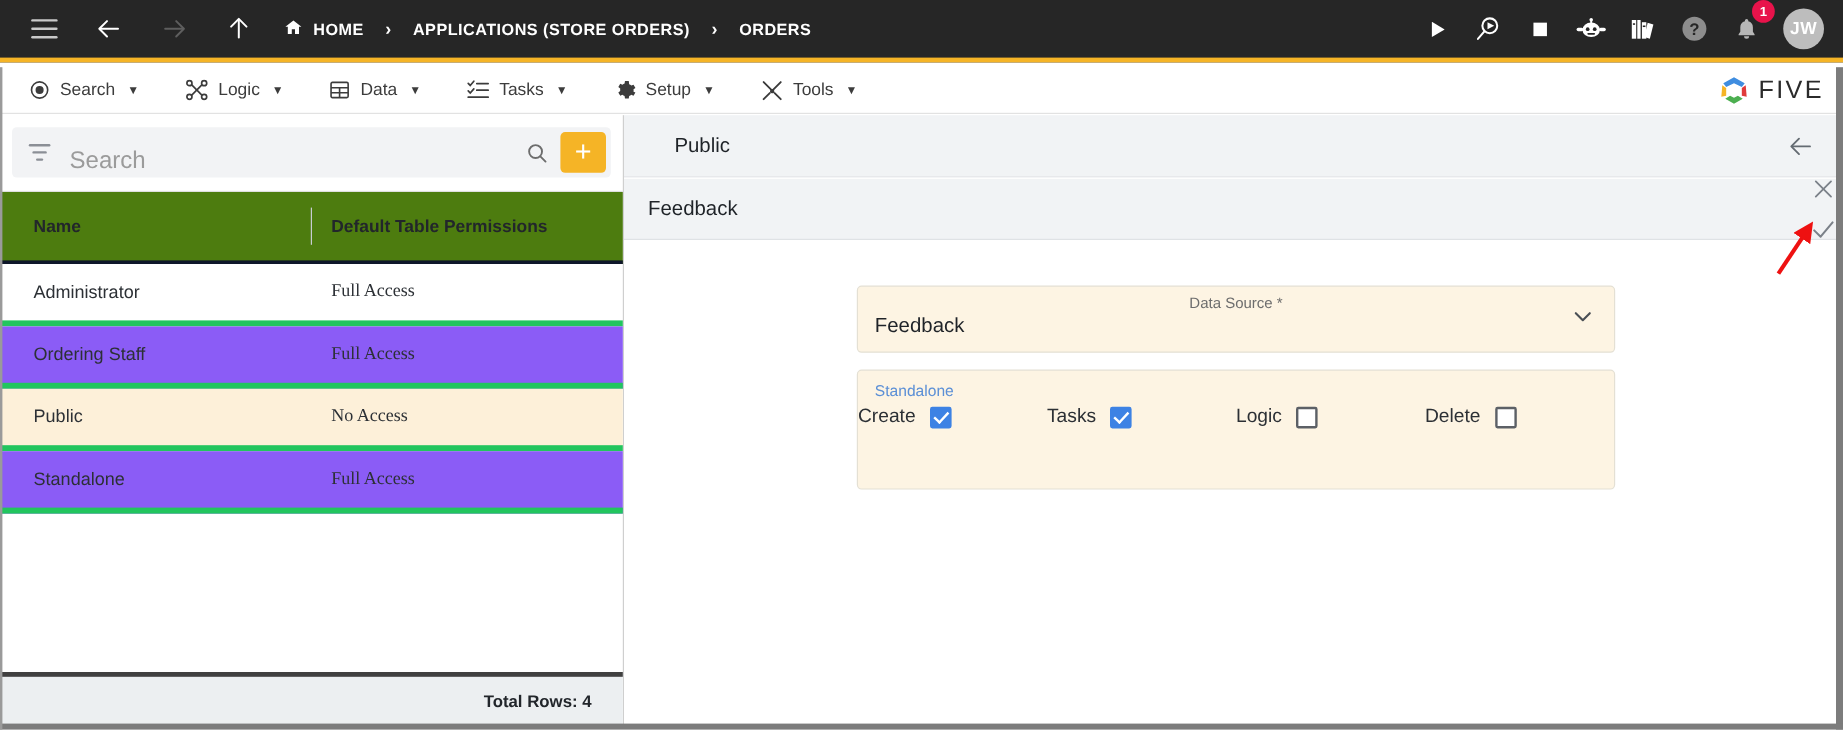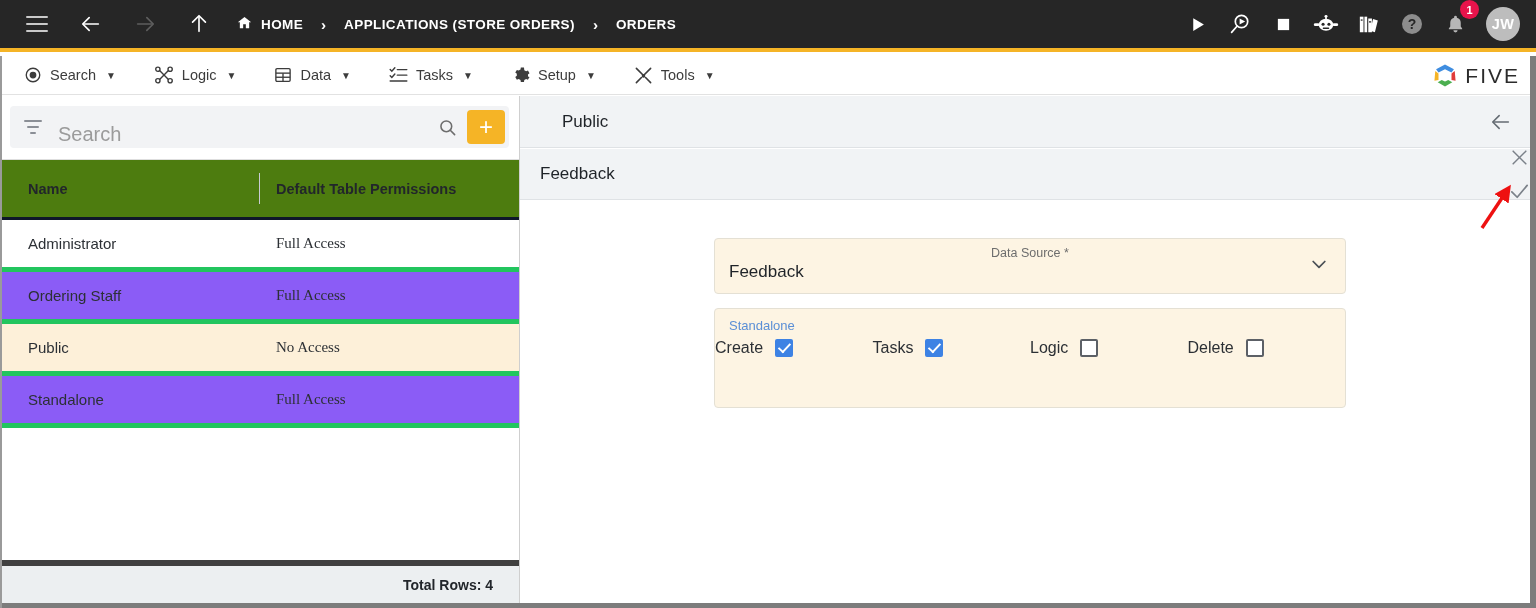--- a/index.html
+++ b/index.html
@@ -138,21 +138,21 @@
     border-bottom: 5px solid #22c55e; cursor: pointer;
   }
   .grid-row.alt { background: #8b5cf6; }
   .grid-row.sel { background: #fdf0d9; }
   .grid-row .td { font-size: 15px; color: #2c3035; }
   .td-name { width: 260px; padding-left: 28px; }
   .td-perm { flex: 1; padding-left: 16px; font-family: Liberation Serif, serif; }
 
   .grid-footer {
     position: absolute; left: 0; right: 0; bottom: 0; height: 44px;
-    background: #eceff1; border-top: 6px solid #404040;
+    background: #eceff1; border-top: 4px solid #404040;
     display: flex; align-items: center; justify-content: flex-end;
     padding-right: 26px;
     font-size: 14px; font-weight: bold; color: #22262b;
   }
 
   
   .panel-header {
     height: 52px; background: #f1f3f5;
     border-bottom: 1px solid #dfe2e5;
     display: flex; align-items: center; padding: 0 0 0 42px;

